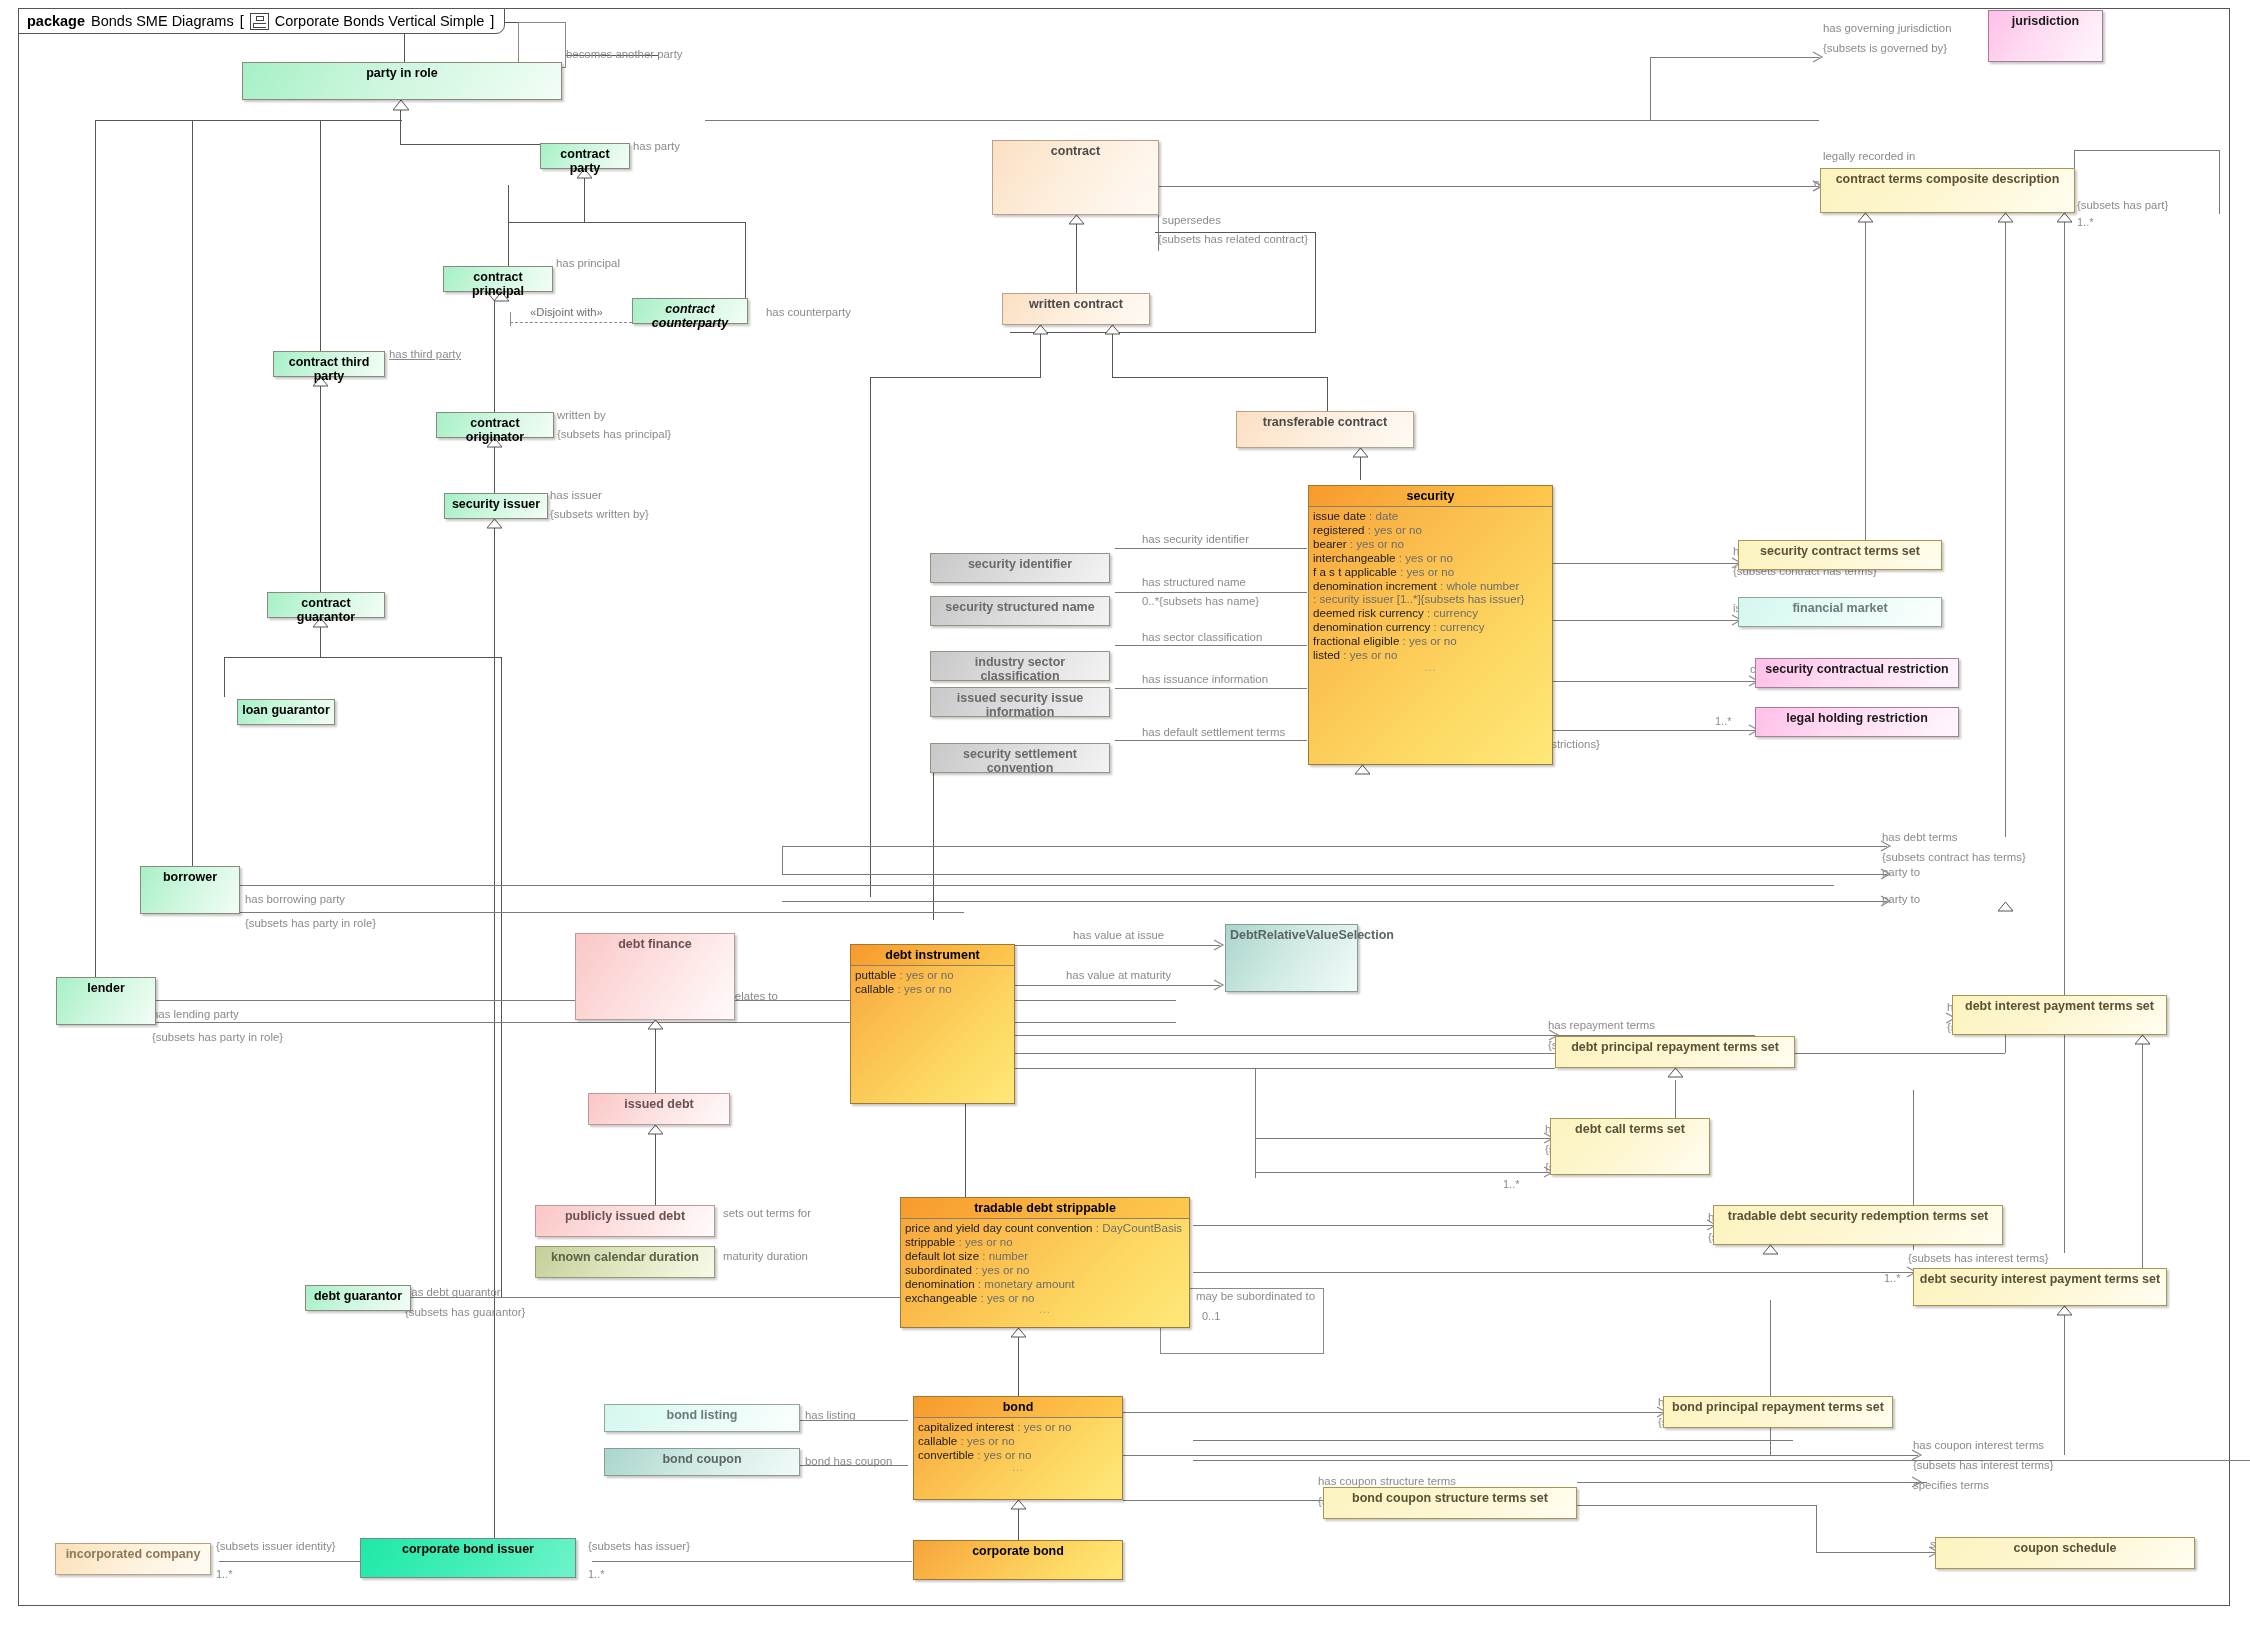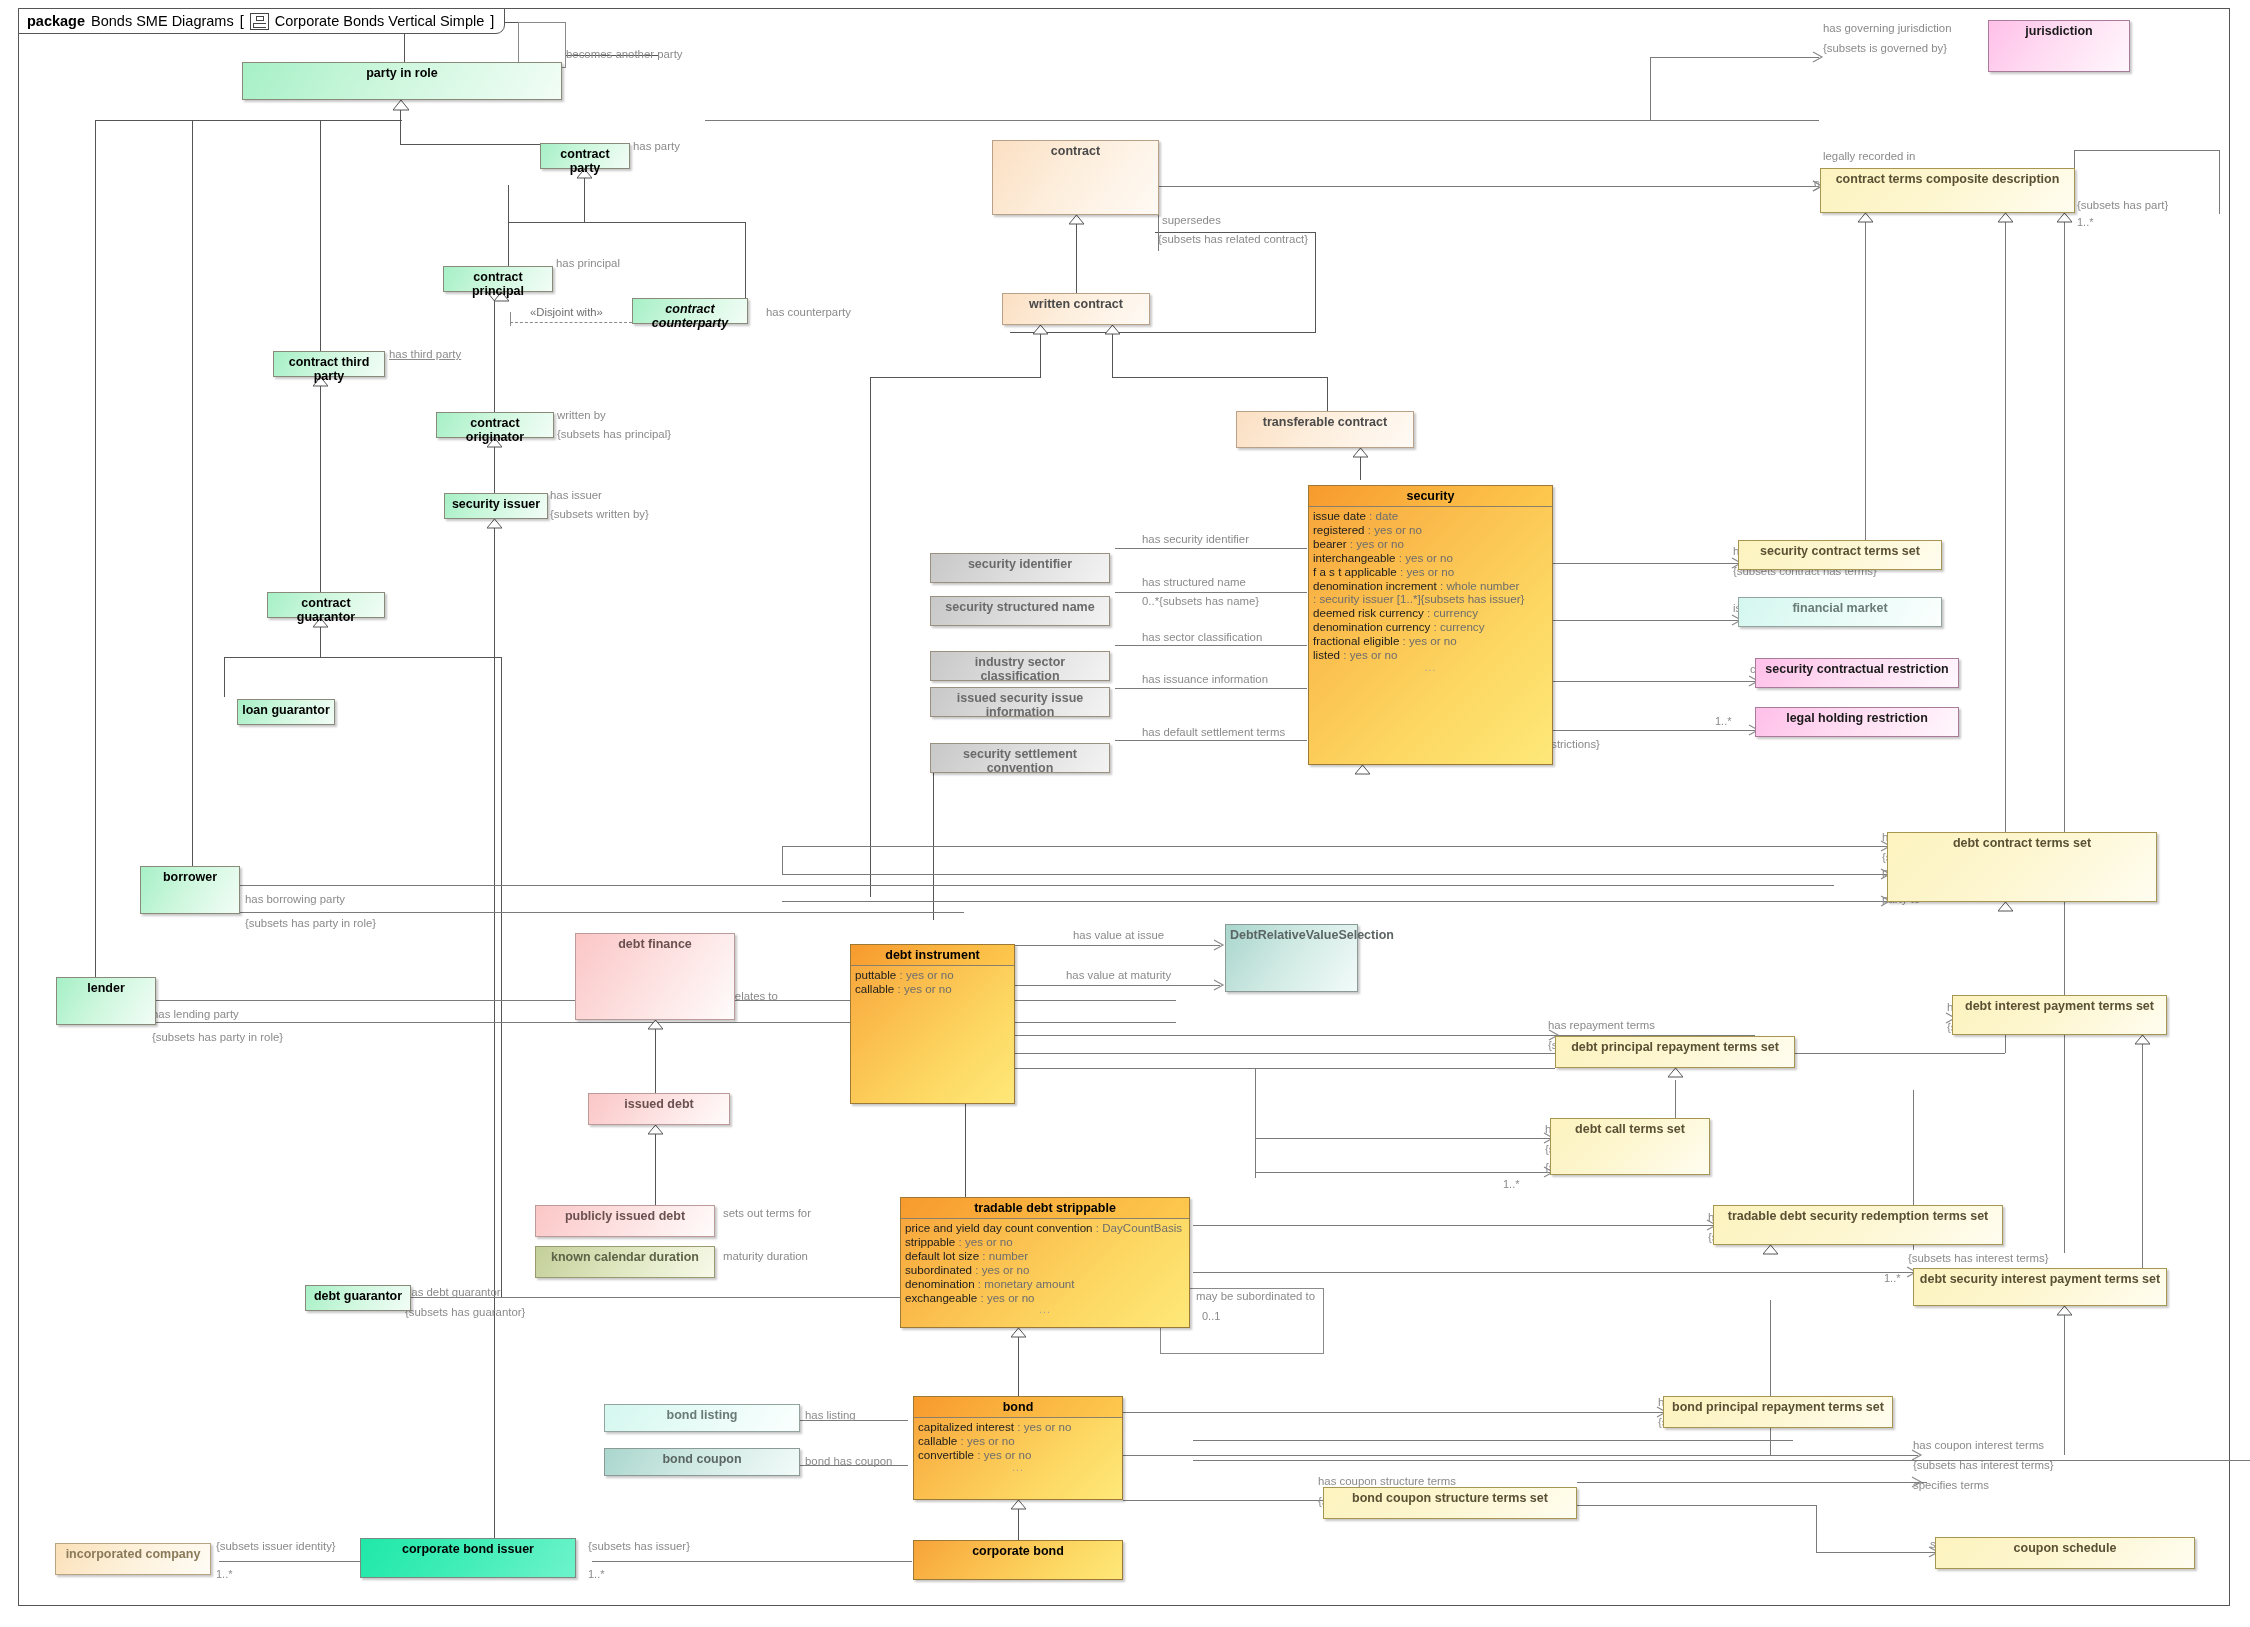--- a/index.html
+++ b/index.html
@@ -368,21 +368,21 @@
 
   <div class="cls peach" style="left:1236px;top:411px;width:178px;height:37px;">
     <div class="title">transferable contract</div>
   </div>
   <div class="triw" style="left:1353px;top:448px;">
     <svg width="15" height="10">
         <polygon points="7.5,0 0,9 15,9" fill="#fff" stroke="#555" stroke-width="1"></polygon>
       </svg>
   </div>
 
-  <div class="cls magenta" style="left:1988px;top:20px;width:142px;height:52px;">
+  <div class="cls magenta" style="left:1988px;top:10px;width:115px;height:52px;">
     <div class="title">jurisdiction</div>
   </div>
 
   <div class="cls yellow" style="left:1820px;top:168px;width:255px;height:45px;">
     <div class="title">contract terms composite description</div>
   </div>
   <div class="triw" style="left:1858px;top:213px;">
     <svg width="15" height="10">
         <polygon points="7.5,0 0,9 15,9" fill="#fff" stroke="#555" stroke-width="1"></polygon>
       </svg>
@@ -443,23 +443,20 @@
   <div class="cls mint" style="left:1738px;top:597px;width:204px;height:30px;">
     <div class="title">financial market</div>
   </div>
   <div class="cls magenta" style="left:1755px;top:658px;width:204px;height:30px;">
     <div class="title">security contractual restriction</div>
   </div>
   <div class="cls magenta" style="left:1755px;top:707px;width:204px;height:30px;">
     <div class="title">legal holding restriction</div>
   </div>
 
-  <div class="cls yellow" style="left:1887px;top:832px;width:270px;height:70px;">
-    <div class="title">debt contract terms set</div>
-  </div>
   <div class="triw" style="left:1998px;top:902px;">
     <svg width="15" height="10">
         <polygon points="7.5,0 0,9 15,9" fill="#fff" stroke="#555" stroke-width="1"></polygon>
       </svg>
   </div>
 
   <div class="cls rose" style="left:575px;top:933px;width:160px;height:87px;">
     <div class="title">debt finance</div>
   </div>
   <div class="triw" style="left:648px;top:1020px;">

